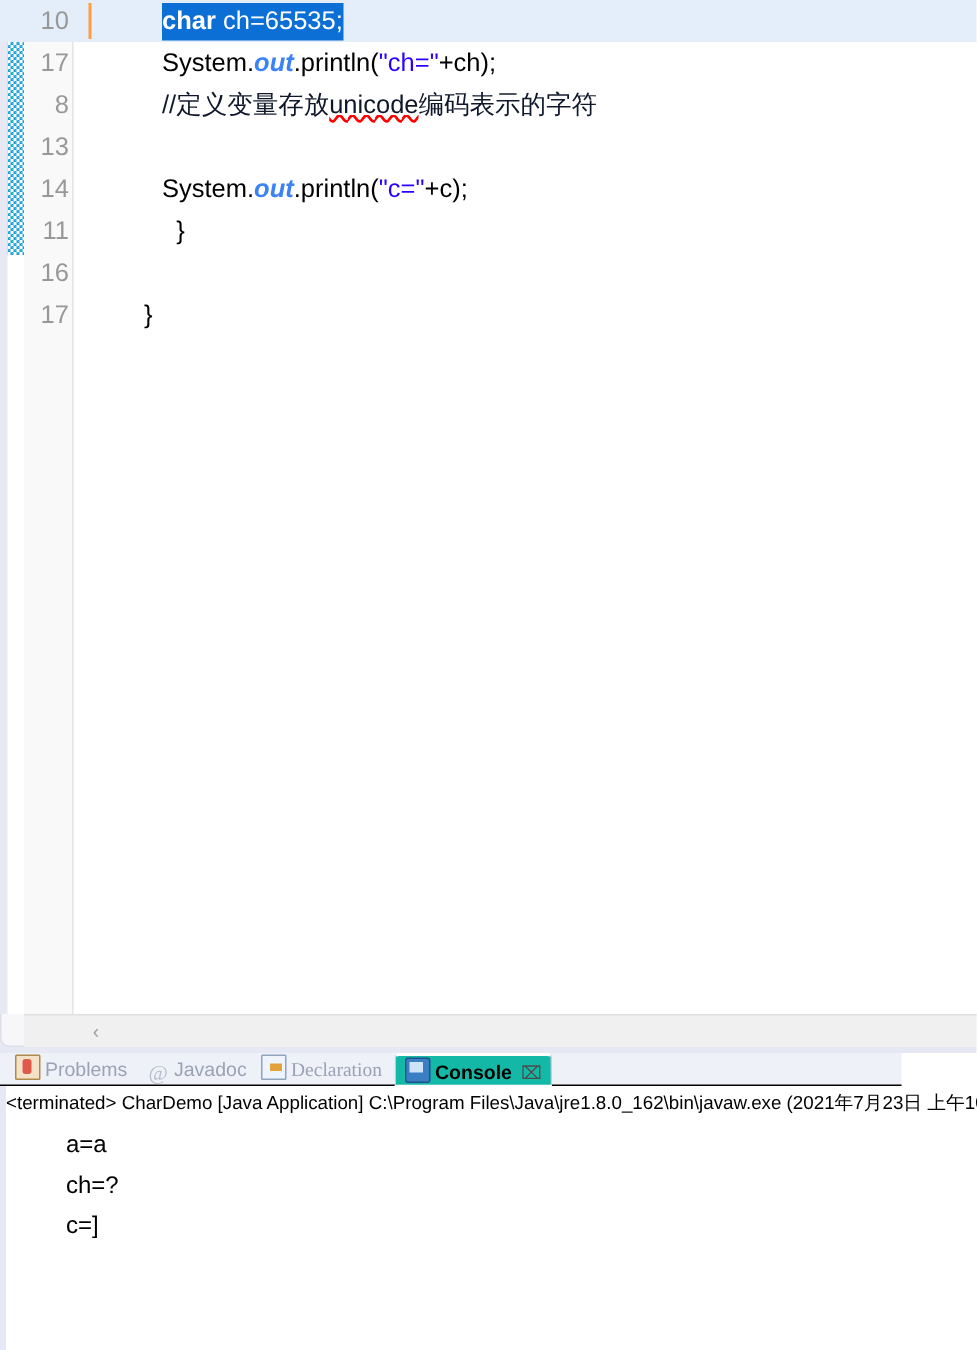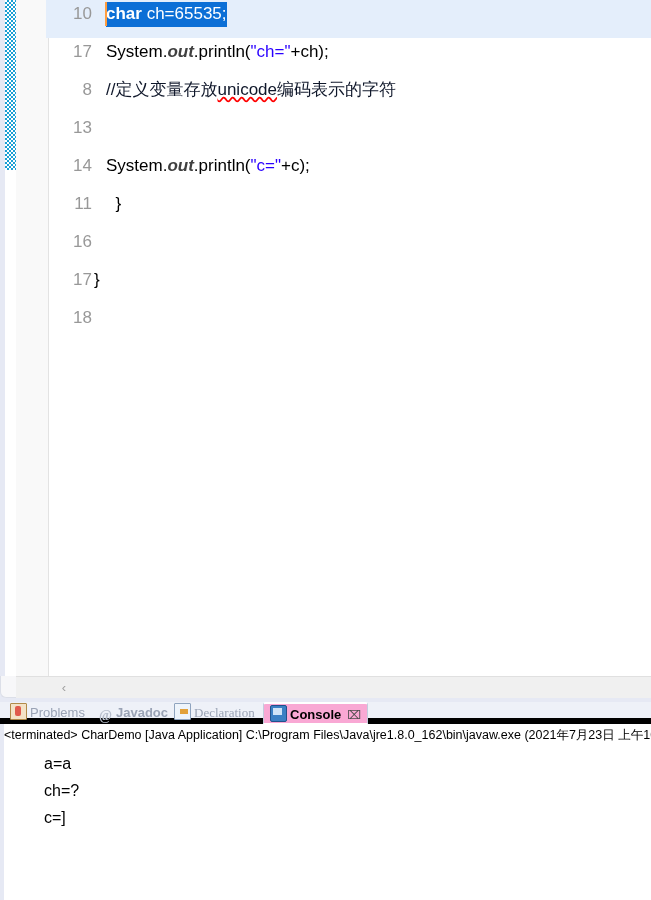--- a/index.html
+++ b/index.html
@@ -59,24 +59,23 @@
     background: #e3e3e3;
   }
 
   .code-lines {
     position: absolute;
     left: 0; top: 0;
     width: 651px;
   }
   .code-row {
     position: relative;
-    height: 38px;
+    height: 28px;
     line-height: 28px;
     white-space: pre;
-    margin-left: 46px;
   }
   .code-row.current {
     background: #e4eefb;
   }
   .ln {
     position: absolute;
     left: 16px;
     width: 30px;
     text-align: right;
     color: #989898;
@@ -84,25 +83,26 @@
     font-size: 17px;
     line-height: 28px;
   }
   .code-text {
     position: absolute;
     left: 60px;
     font-family: "Liberation Sans", sans-serif;
     font-size: 17px;
     line-height: 28px;
     color: #000000;
+    padding-left: 48px;
   }
   .kw { color: #7f0055; font-weight: bold; }
   .str { color: #2a00ff; }
   .cmt { color: #0f172a; }
-  .fld { color: #404040; font-weight: bold; font-style: italic; }
+  .fld { color: #3b82f6; font-weight: bold; font-style: italic; }
   .squiggle {
     text-decoration: underline wavy #ff0000;
     text-decoration-skip-ink: none;
   }
 
   
   .sel {
     background: #0c6fd6;
     color: #ffffff;
     padding: 2px 0 4px 0;
@@ -153,38 +153,38 @@
   #bottom-view {
     position: absolute;
     left: 0; top: 702px;
     width: 651px;
     height: 198px;
     background: #ffffff;
   }
   #tabbar {
     position: absolute;
     left: 0; top: 0;
-    width: 651px; height: 22px;
+    width: 601px; height: 22px;
     background: #eef1f8;
-    border-bottom: 6px solid #000000;
+    border-bottom: 1px solid #000000;
     box-sizing: border-box;
   }
   .tab {
     position: absolute;
     top: 0;
     height: 22px;
     line-height: 22px;
     font-size: 13px;
     color: #9aa3b5;
     white-space: nowrap;
     padding: 0 6px;
     box-sizing: border-box;
   }
   .tab.active {
-    background: #f9a8d4;
+    background: #14b8a6;
     color: #000000;
     font-weight: bold;
     border-top: 2px solid #ffffff;
     border-left: 1px solid #c3cbdd;
     border-right: 1px solid #c3cbdd;
     border-bottom: 1px solid #ffffff;
     border-radius: 3px 3px 0 0;
   }
   .tab-icon {
     display: inline-block;
@@ -289,33 +289,32 @@
 
   <div class="code-lines" id="code-lines">
       <div class="code-row current"><div class="ln">10</div><div class="code-text"><span class="sel"><span class="kw">char</span><span> ch=65535;</span></span></div><div class="caret"></div></div>
       <div class="code-row"><div class="ln">17</div><div class="code-text"><span>System.</span><span class="fld">out</span><span>.println(</span><span class="str">"ch="</span><span>+ch);</span></div></div>
       <div class="code-row"><div class="ln">8</div><div class="code-text"><span class="cmt">//定义变量存放</span><span class="cmt squiggle">unicode</span><span class="cmt">编码表示的字符</span></div></div>
       <div class="code-row"><div class="ln">13</div></div>
       <div class="code-row"><div class="ln">14</div><div class="code-text"><span>System.</span><span class="fld">out</span><span>.println(</span><span class="str">"c="</span><span>+c);</span></div></div>
       <div class="code-row"><div class="ln">11</div><div class="code-text"><span>  }</span></div></div>
       <div class="code-row"><div class="ln">16</div><div class="code-text"><span></span></div></div>
       <div class="code-row"><div class="ln">17</div><div class="code-text" style="left: 48px;"><span>}</span></div></div>
-      <div class="code-row"><div class="ln">18</div><div class="code-text"><span></span></div></div>
     </div>
 
   <div id="editor-bottom-corner"></div>
   <div id="editor-hscroll">
     <div id="editor-hscroll-left">‹</div>
   </div>
   <div id="editor-bottom-border"></div>
 </div>
 
 <div id="bottom-view">
   <div id="tabbar">
       <div class="tab" style="left: 4px;"><span class="tab-icon ico-problems"></span><span class="tab-label">Problems</span></div>
-      <div class="tab" style="left: 92px; font-weight: bold;"><span class="tab-icon ico-at">@</span><span class="tab-label">Javadoc</span></div>
+      <div class="tab" style="left: 92px;"><span class="tab-icon ico-at">@</span><span class="tab-label">Javadoc</span></div>
       <div class="tab" style="left: 168px; font-family: Liberation Serif, serif;"><span class="tab-icon ico-decl"></span><span class="tab-label">Declaration</span></div>
       <div class="tab active" style="left: 263px;"><span class="tab-icon ico-console"></span><span class="tab-label">Console</span><span class="tab-close">⌧</span></div>
     </div>
   <div id="console-left-rail"></div>
   <div id="console-status">&lt;terminated&gt; CharDemo [Java Application] C:\Program Files\Java\jre1.8.0_162\bin\javaw.exe (2021年7月23日 上午10:23:15)</div>
   <div id="console-body"><div>a=a</div><div>ch=?</div><div>c=]</div></div>
 </div>
 
 </body></html>

